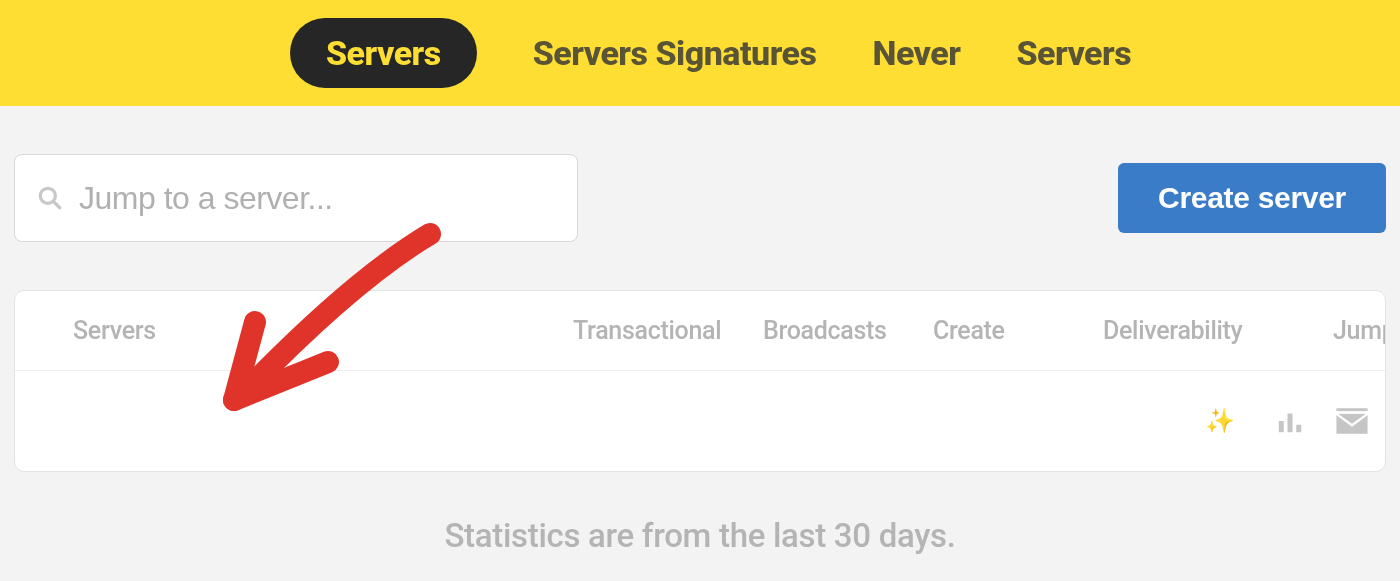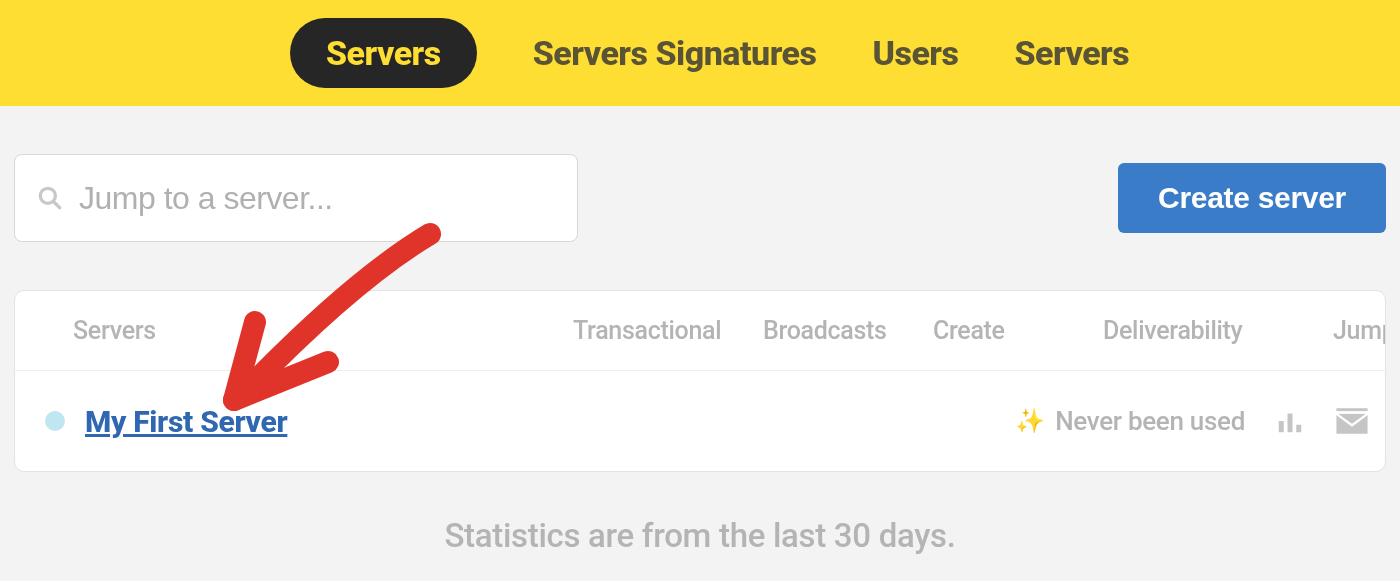--- a/index.html
+++ b/index.html
@@ -172,21 +172,21 @@
     pointer-events: none;
     z-index: 50;
   }
 </style>
 </head>
 <body>
 
 <nav class="topnav">
   <a href="#" class="active">Servers</a>
   <a href="#">Servers Signatures</a>
-  <a href="#">Users</a>
+  <a href="#">Never</a>
   <a href="#">Servers</a>
 </nav>
 
 <div class="toolbar">
   <div class="search-wrap">
     <span class="icon">
       <svg width="26" height="26" viewBox="0 0 24 24" fill="none" stroke="currentColor" stroke-width="3" stroke-linecap="round">
         <circle cx="10" cy="10" r="7"></circle>
         <line x1="21" y1="21" x2="15.5" y2="15.5"></line>
       </svg>
@@ -199,29 +199,24 @@
 <div class="card">
   <div class="card-header">
     <div class="th">Servers</div>
     <div class="th">Transactional</div>
     <div class="th">Broadcasts</div>
     <div class="th">Create</div>
     <div class="th deliver">Deliverability</div>
     <div class="th jump">Jump to...</div>
   </div>
   <div class="card-row">
-    <div class="server-cell">
-      <span class="server-dot"></span>
-      <a href="#" class="server-link">My First Server</a>
-    </div>
     <div></div>
       <div></div>
     <div class="status-cell">
       <span class="sparkle">✨</span>
-      <span>Never been used</span>
     </div>
     <div class="row-icons">
       <span>
         <svg width="30" height="30" viewBox="0 0 24 24" fill="currentColor">
           <rect x="3" y="12" width="4" height="9"></rect>
           <rect x="10" y="6" width="4" height="15"></rect>
           <rect x="17" y="15" width="4" height="6"></rect>
         </svg>
       </span>
       <span>

